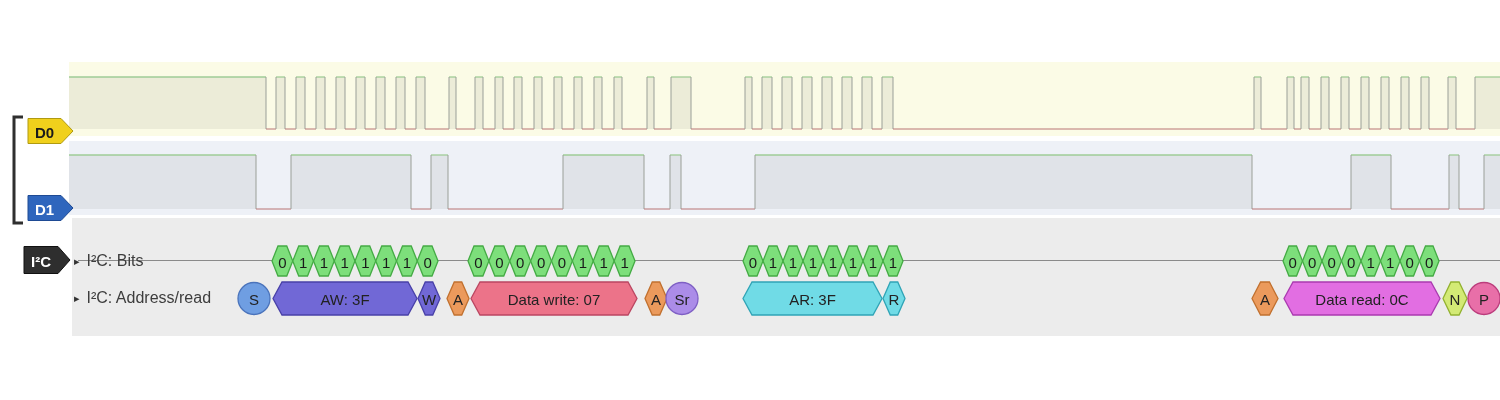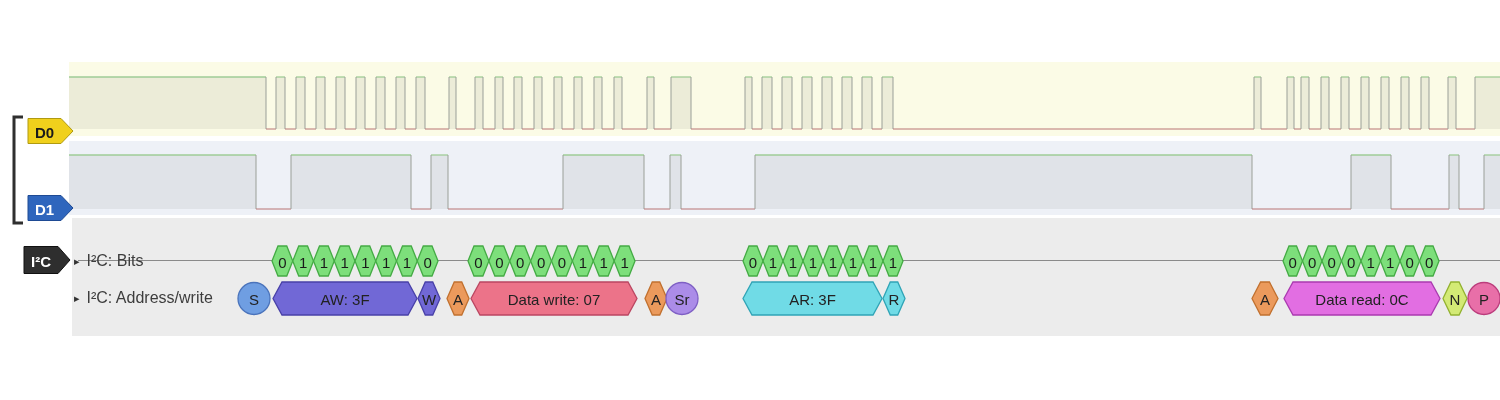--- a/index.html
+++ b/index.html
@@ -457,15 +457,15 @@
         <text x="1478" y="299.5" class="anntext">P</text>
       </g>
     </svg>
 
   <div class="row-label" id="rl0">
     <span class="arrow">▸</span>
     <span>I²C: Bits</span>
   </div>
   <div class="row-label" id="rl1">
     <span class="arrow">▸</span>
-    <span>I²C: Address/write</span>
+    <span>I²C: Address/read</span>
   </div>
 </div>
 
 </body></html>

